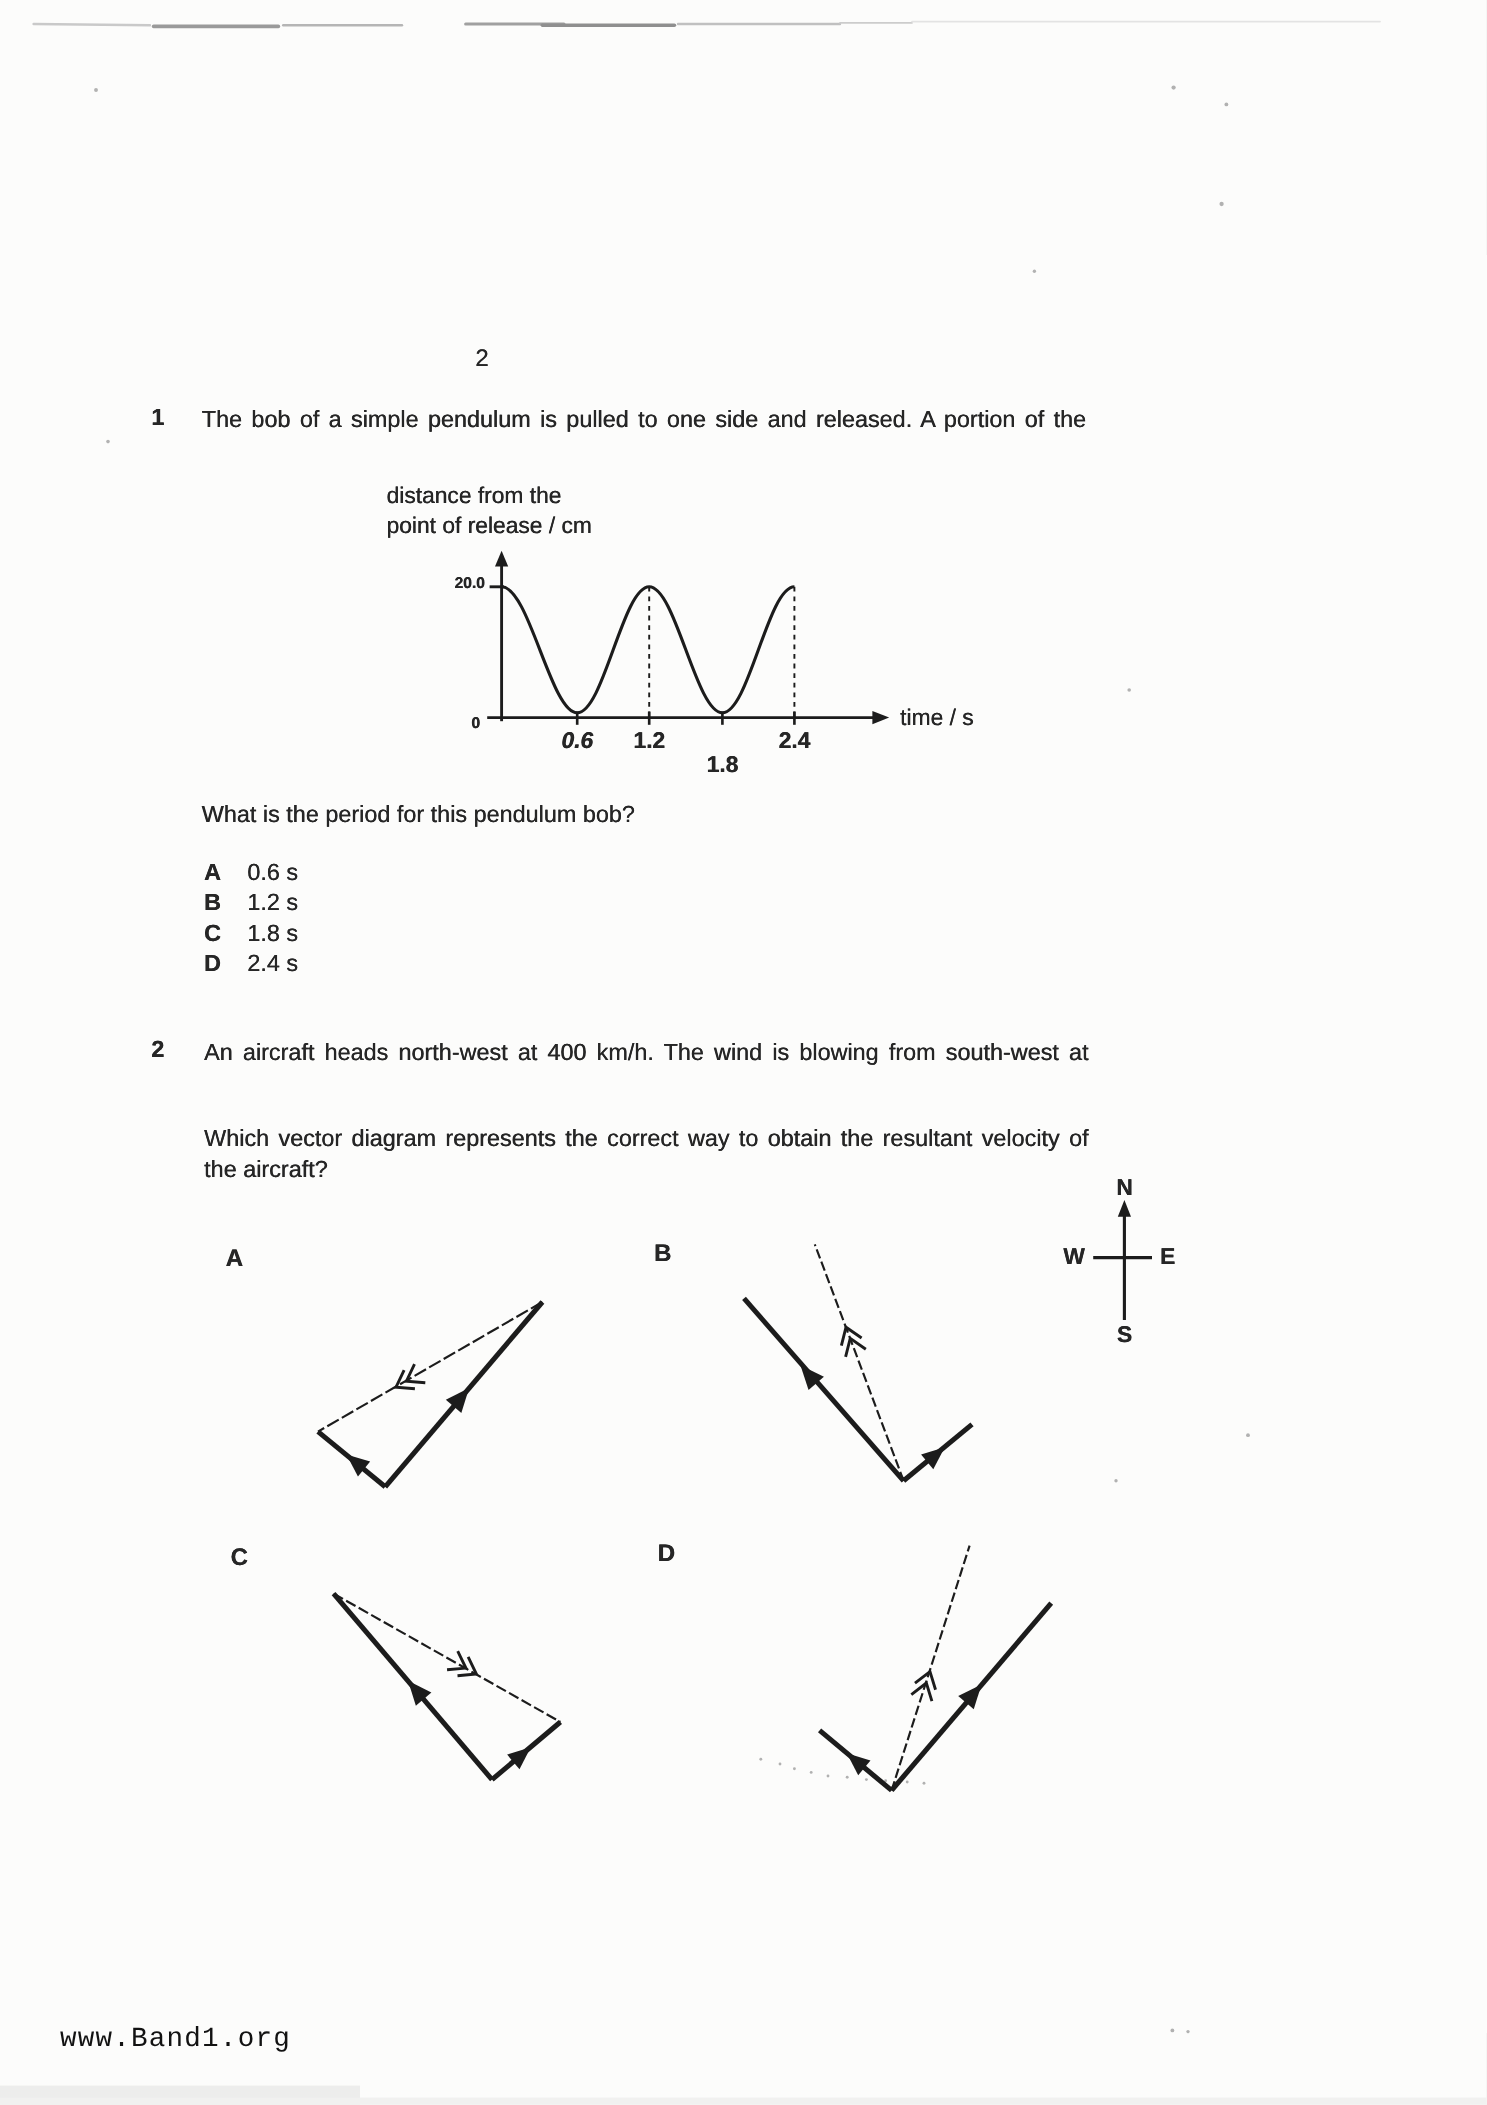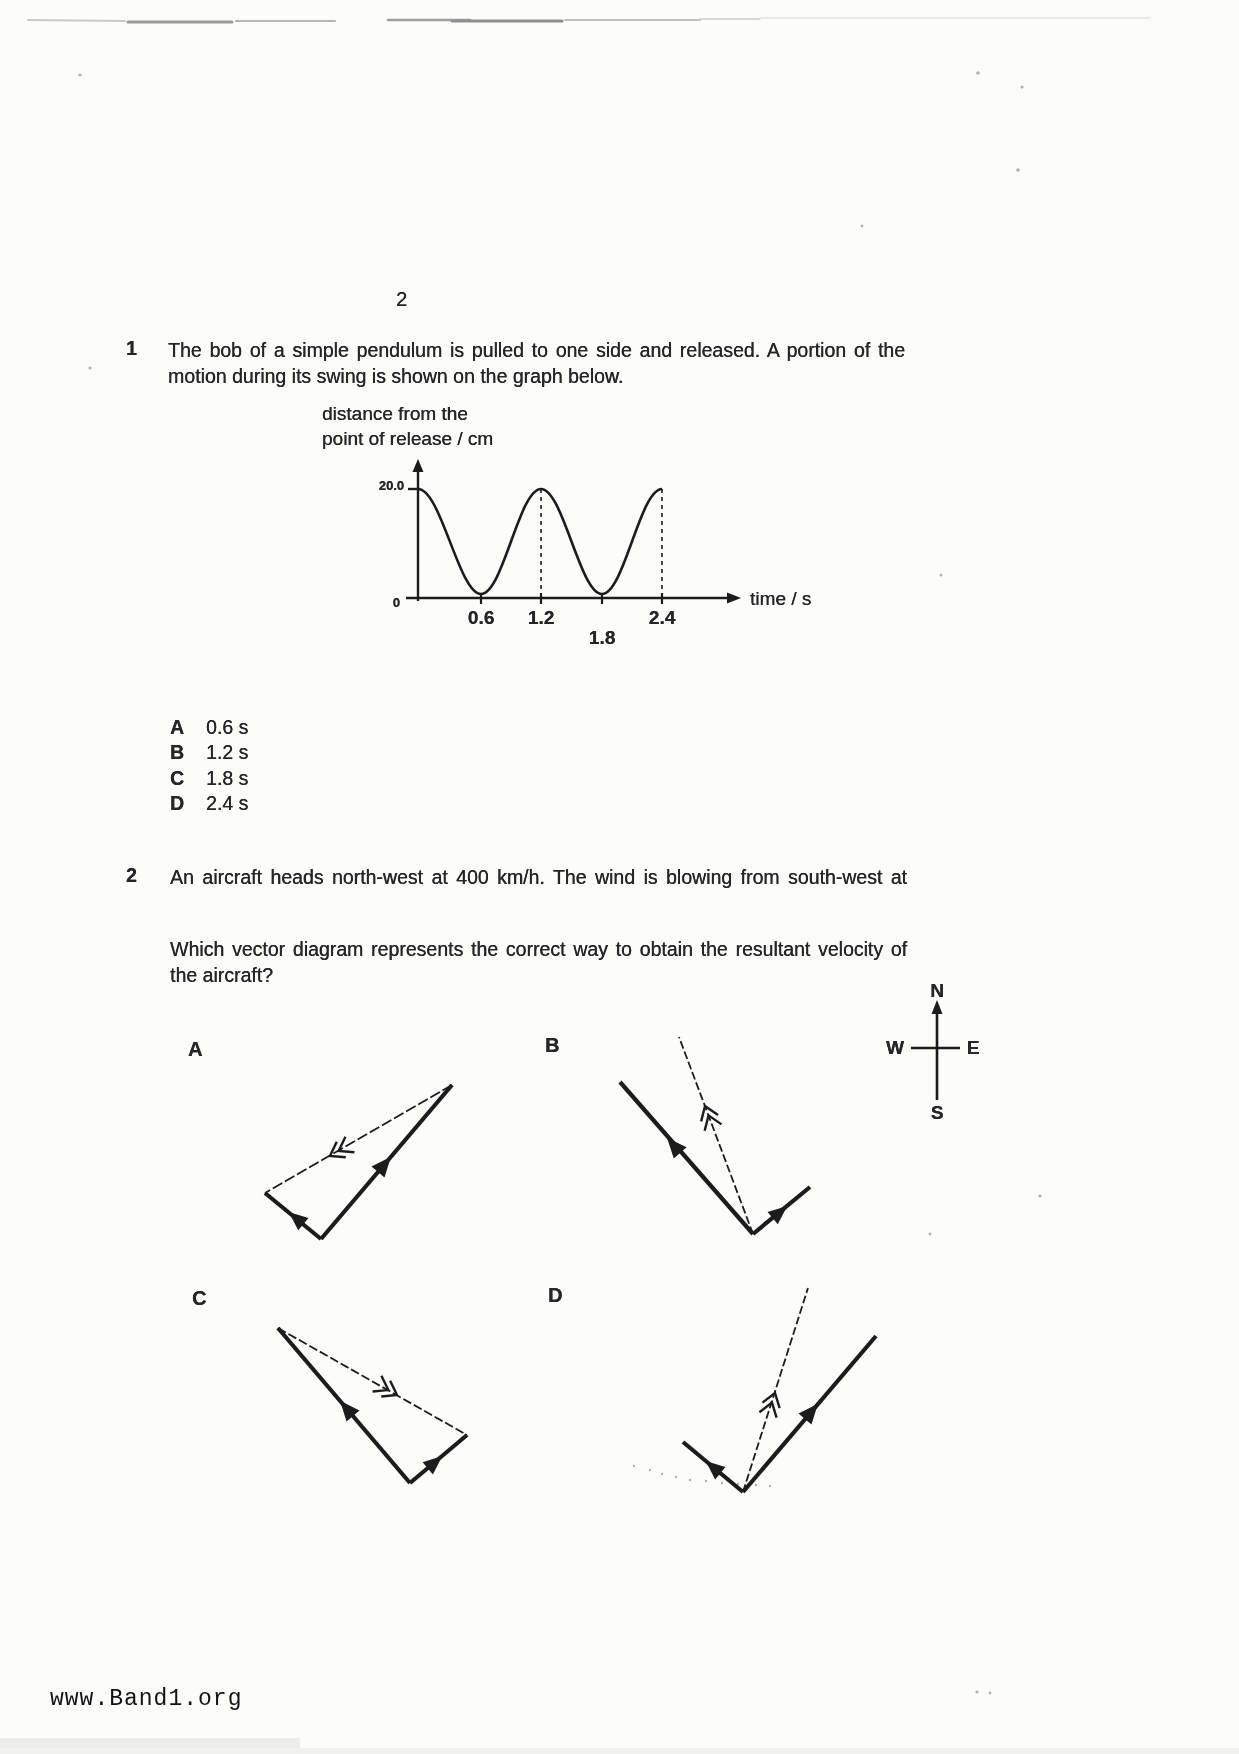--- a/index.html
+++ b/index.html
@@ -161,32 +161,32 @@
         <polyline points="-13,-9 0,0 -13,9"></polyline>
           <polyline points="-23,-9 -10,0 -23,9"></polyline>
       </g>
     </g>
   </svg>
 
   <div class="abs pagenum scan-text" style="left:396px;top:288px;">2</div>
 
   <div class="abs qnum scan-text" style="left:126px;top:337px;">1</div>
   <div class="abs qline jline scan-text" style="left:168px;top:337px;">The bob of a simple pendulum is pulled to one side and released. A portion of the</div>
-  <div class="abs qline scan-text" style="left:168px;top:363px;">motion during its swing is shown on the graph below.</div>
 
   <div class="abs glabel scan-text" style="left:322px;top:402px;">distance from the</div>
   <div class="abs glabel scan-text" style="left:322px;top:427px;">point of release / cm</div>
   <div class="abs gy scan-text" style="left:348px;top:478px;">20.0</div>
   <div class="abs gy scan-text" style="left:372px;top:595px;width:28px;">0</div>
-  <div class="abs gtick scan-text" style="left:459px;top:607px;">0.6</div>
+  <div class="abs gtick scan-text" style="left:459px;top:607px;font-style:italic;">0.6</div>
   <div class="abs gtick scan-text" style="left:519px;top:607px;">1.2</div>
   <div class="abs gtick scan-text" style="left:580px;top:607px;margin-top:20px;">1.8</div>
   <div class="abs gtick scan-text" style="left:640px;top:607px;">2.4</div>
   <div class="abs glabel scan-text" style="left:750px;top:587px;">time / s</div>
 
+  <div class="abs qline scan-text" style="left:168px;top:666px;">What is the period for this pendulum bob?</div>
 
   <div class="opt scan-text" style="top:716px;">
     <span class="opt-letter">A</span>
     <span class="opt-value">0.6 s</span>
   </div>
   <div class="opt scan-text" style="top:741px;">
     <span class="opt-letter">B</span>
     <span class="opt-value">1.2 s</span>
   </div>
   <div class="opt scan-text" style="top:767px;">

